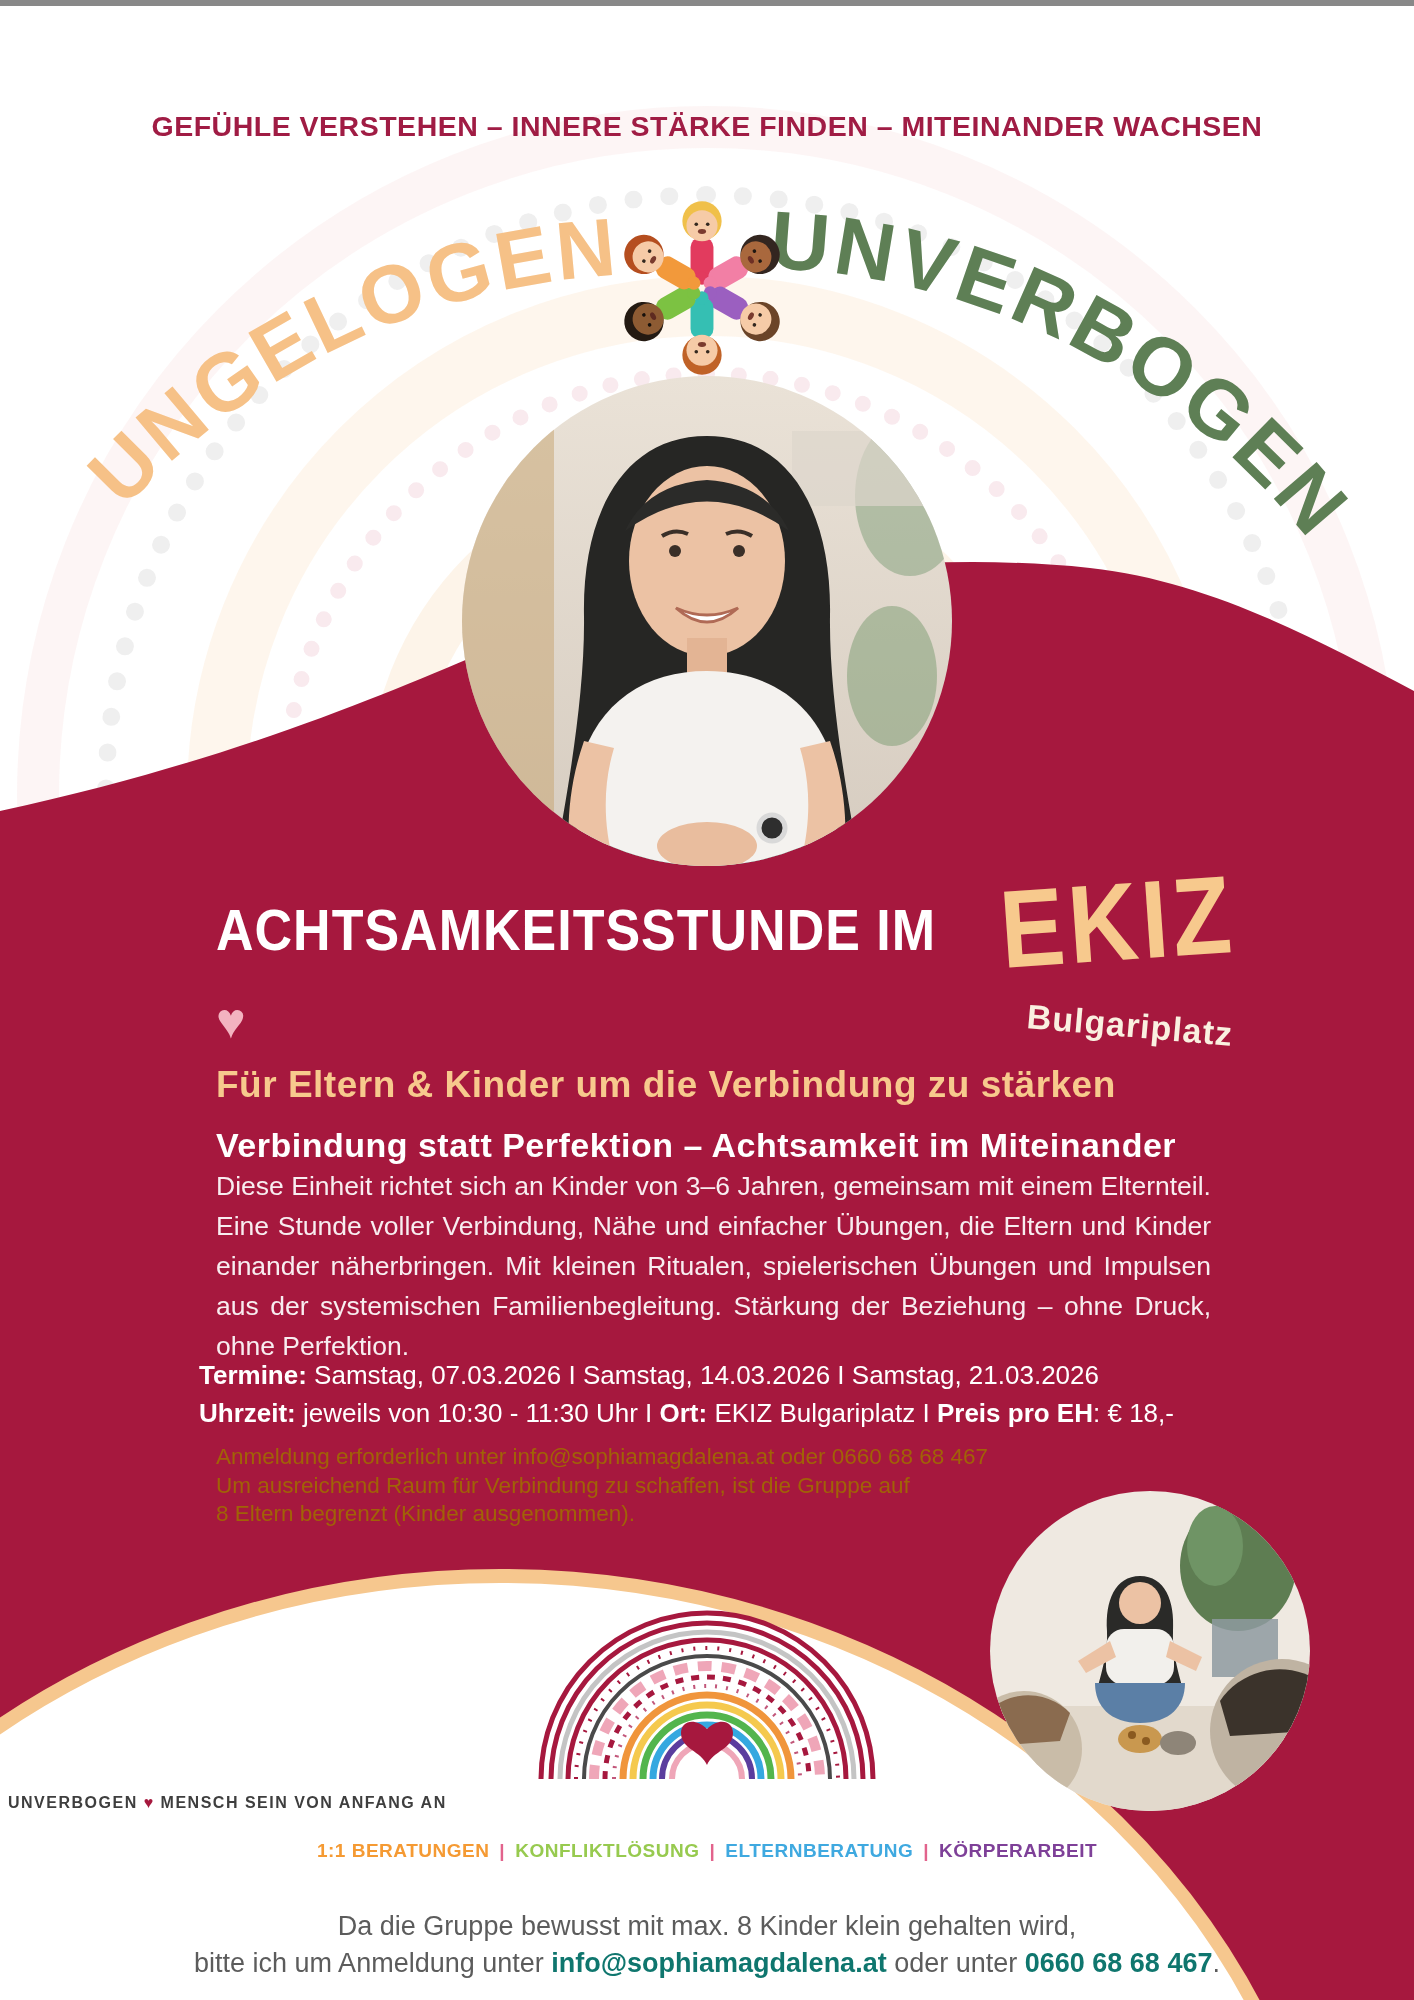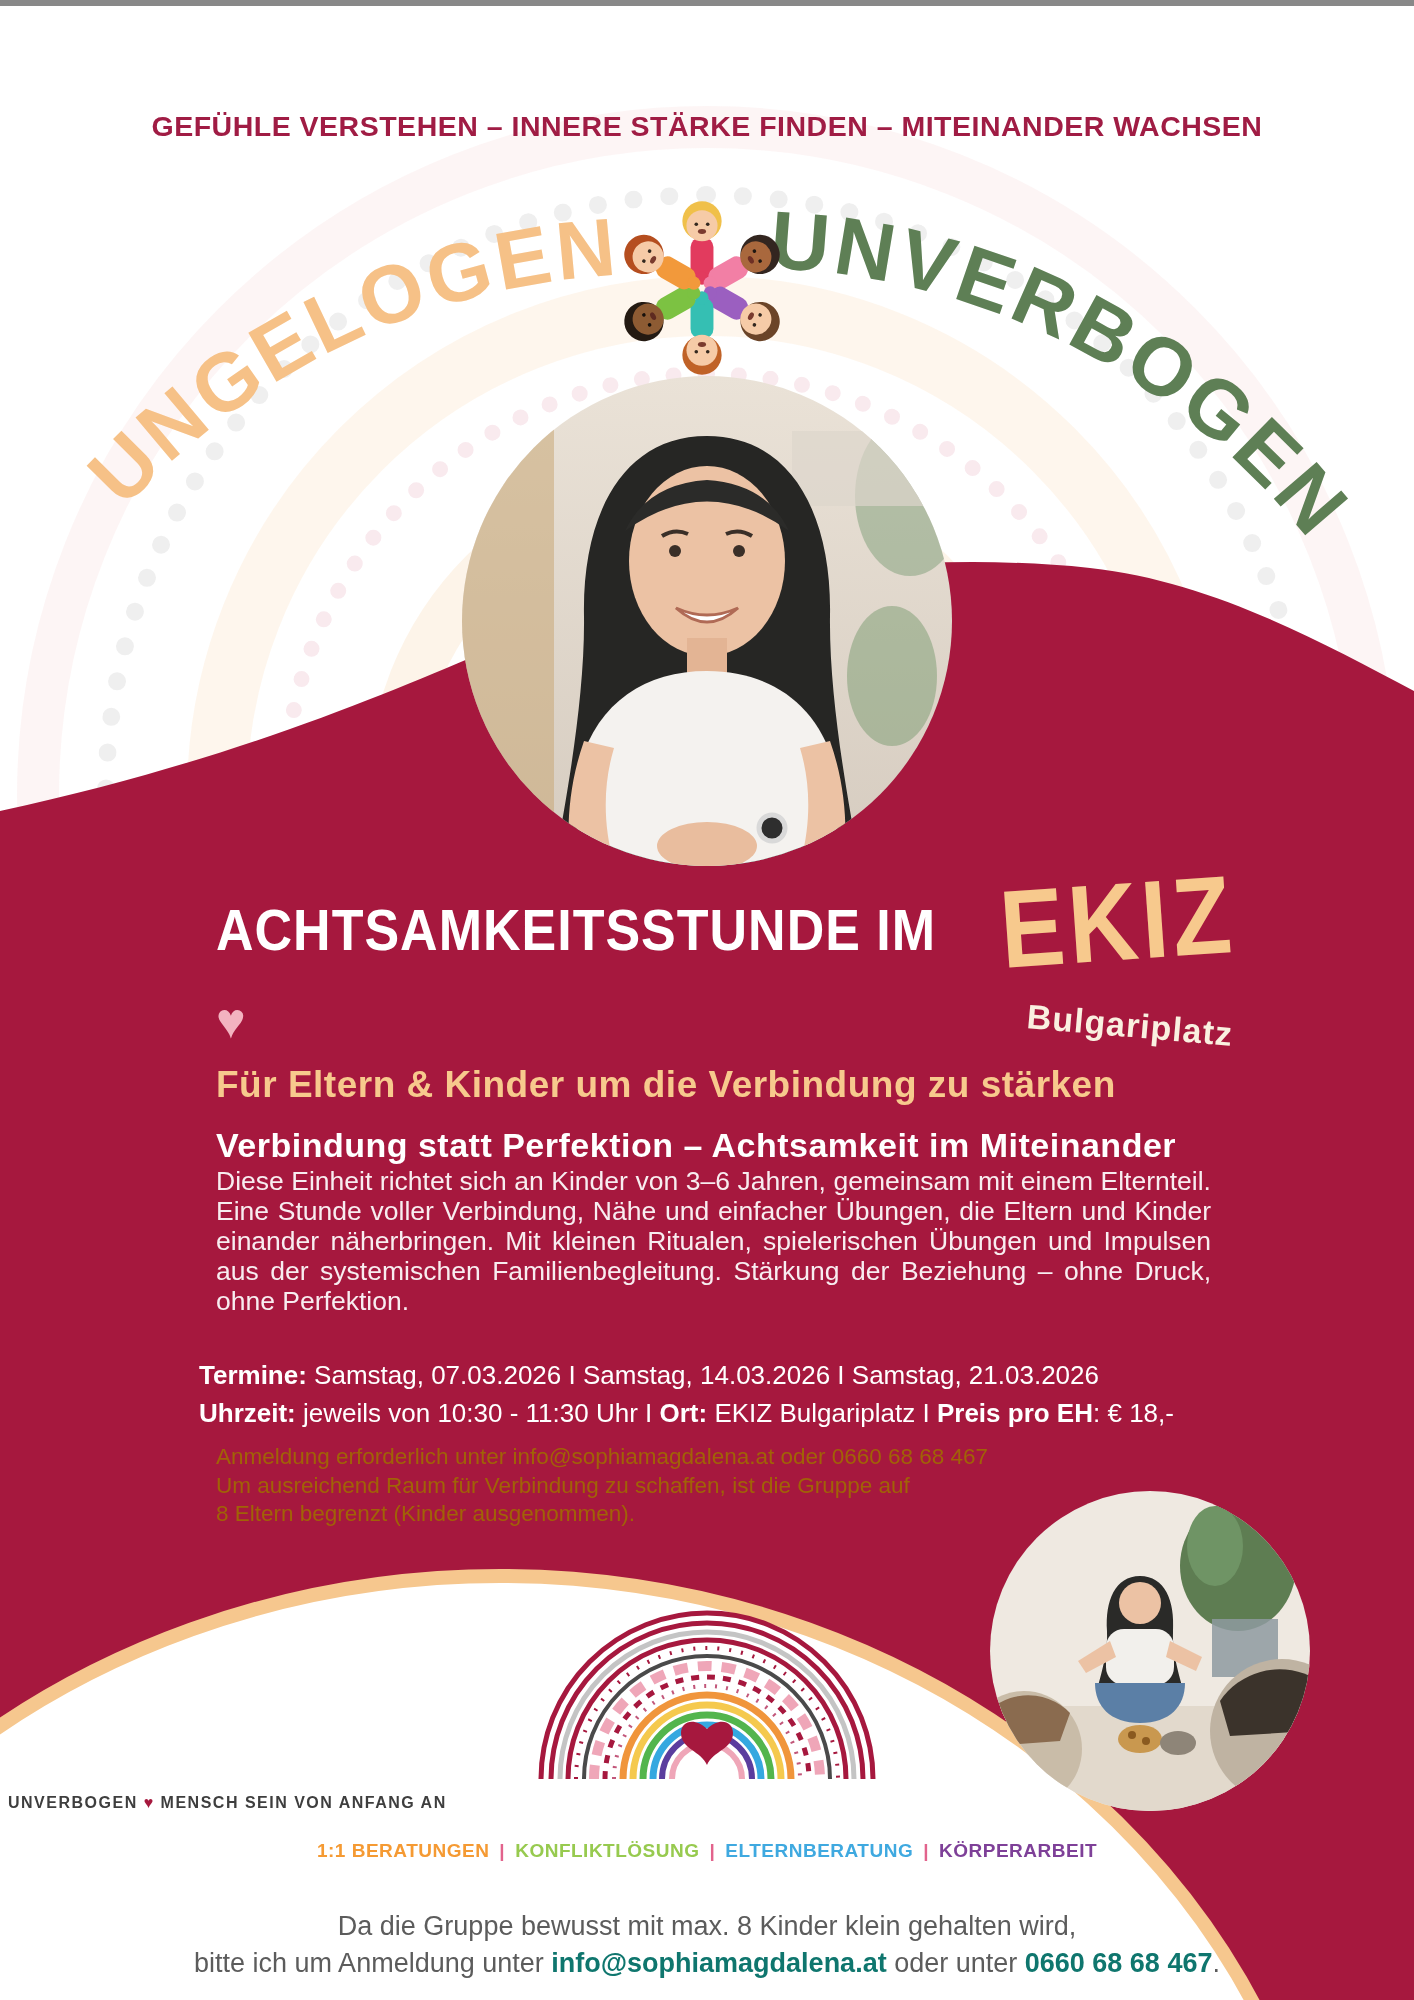--- a/index.html
+++ b/index.html
@@ -30,21 +30,21 @@
     font-size:96px;font-weight:bold;color:#F7C98D;z-index:4;
     transform:rotate(-4deg) scaleY(1.15);transform-origin:center;letter-spacing:4px;}
   .ekiz-sub{position:absolute;left:990px;top:1000px;width:280px;text-align:center;
     font-size:34px;font-weight:bold;color:#FAF0E0;z-index:4;transform:rotate(5deg);letter-spacing:1px;}
   .heart-accent{position:absolute;left:216px;top:986px;font-size:50px;color:#F3B3C0;z-index:4;}
   .sub-peach{position:absolute;left:216px;top:1058px;font-size:37px;font-weight:bold;
     color:#F7C98D;z-index:4;letter-spacing:.5px;}
   .sub-white{position:absolute;left:216px;top:1120px;font-size:34px;font-weight:bold;
     color:#ffffff;z-index:4;letter-spacing:.5px;}
   .body-text{position:absolute;left:216px;top:1160px;width:995px;font-size:26.5px;
-    line-height:30px;color:#F8EDF0;text-align:justify;z-index:4;}
+    line-height:40px;color:#F8EDF0;text-align:justify;z-index:4;}
   .details{position:absolute;left:199px;top:1350px;width:1060px;font-size:26px;
     line-height:38px;color:#ffffff;z-index:4;}
   .details b{font-weight:bold;}
   .note{position:absolute;left:216px;top:1437px;font-size:22.5px;line-height:28.5px;
     color:#a16207;z-index:4;}
   
   .rainbow-svg{left:527px;top:1603px;width:360px;height:190px;z-index:5;}
   .tagline{position:absolute;left:8px;top:1788px;width:1414px;
     font-size:16px;font-weight:bold;letter-spacing:1.5px;color:#3E3E3E;z-index:5;}
   .tagline .hrt{color:#A6183E;}

